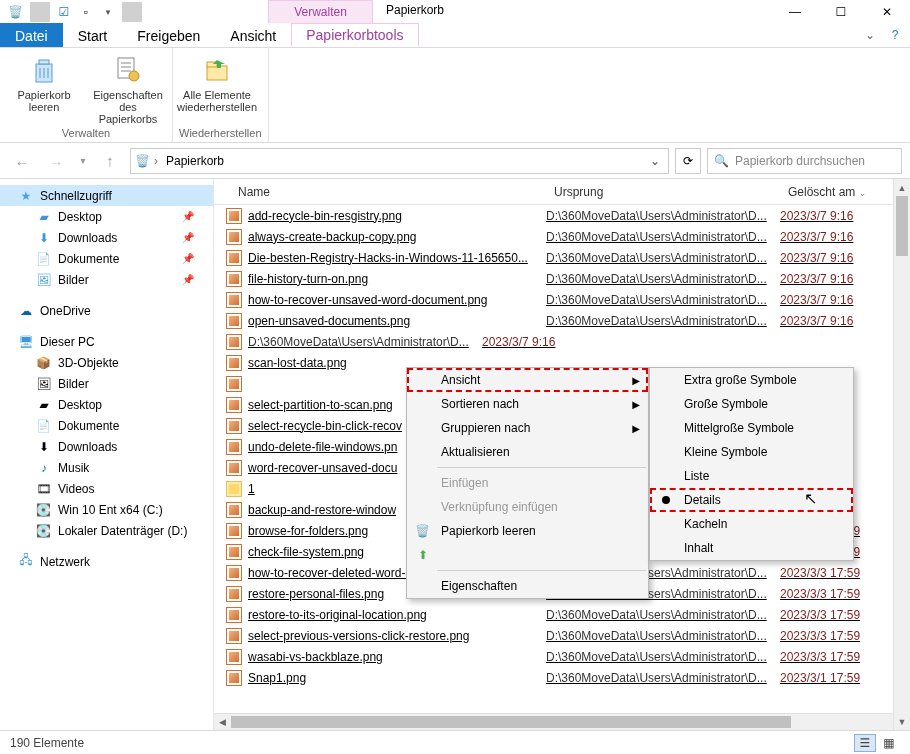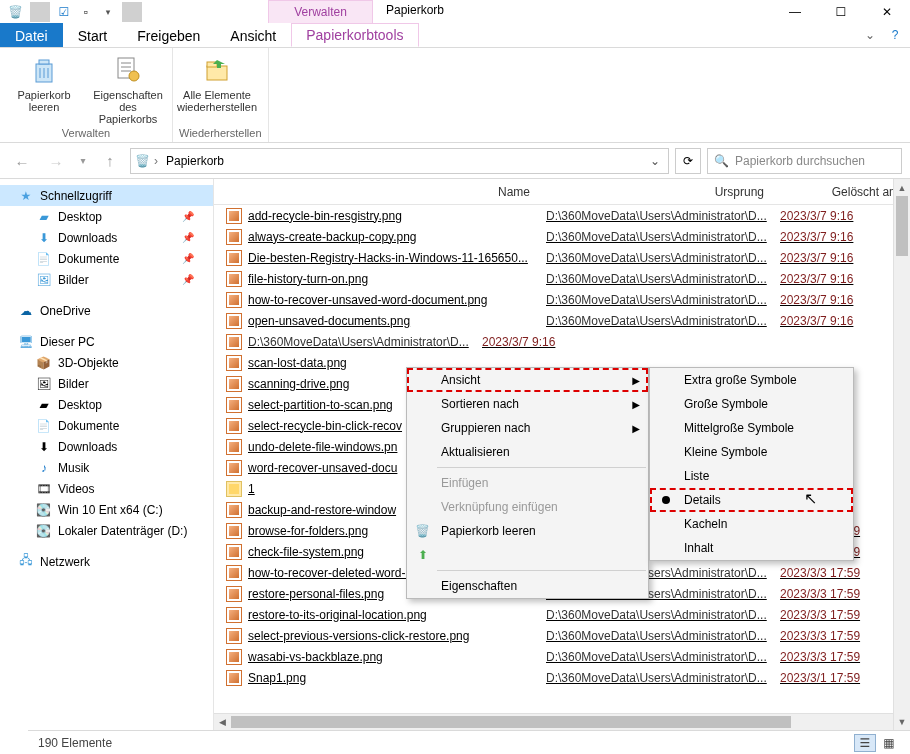--- a/index.html
+++ b/index.html
@@ -44,42 +44,42 @@
 .sb-item { height:21px; display:flex; align-items:center; padding-left:18px; gap:6px; font-size:12px;}
 .sb-item.sub { padding-left:36px; }
 .sb-item.sub2 { padding-left:36px; }
 .sb-item .pin { margin-left:auto; margin-right:18px; color:#777; font-size:10px;}
 .sb-item.sel { background:#cce8ff; }
 .sb-item .sbicon { width:16px; height:16px; display:inline-flex; align-items:center; justify-content:center; font-size:12px;}
 .sb-gap { height:10px; }
 
 .main { flex:1; display:flex; flex-direction:column; position:relative; }
 .colhead { height:26px; border-bottom:1px solid #e5e5e5; display:flex; align-items:center; font-size:12px; color:#333; }
-.colhead .ch { padding-left:16px;text-align:right; }
+.colhead .ch { padding-left:24px; }
 .ch.name { width:316px; }
 .ch.orig { width:234px; }
 .ch.del { flex:1; }
 .listarea { flex:1; overflow:hidden; position:relative;}
 .row { height:21px; display:flex; align-items:center; font-size:12px; padding-left:12px;text-decoration:underline;}
 .row .ricon2 { width:16px; height:16px; margin-right:6px; background:#fff; border:1px solid #d07030; display:inline-block; position:relative;}
 .row .ricon2::after { content:""; position:absolute; left:2px; top:2px; right:2px; bottom:2px; background:linear-gradient(135deg,#f5b080,#d07030);}
 .row.folder .ricon2 { background:#ffe9a8; border:1px solid #e0c060; }
 .row.folder .ricon2::after { background:#ffd76a; }
 .row .fn { width:298px; white-space:nowrap; overflow:hidden; text-overflow:ellipsis;}
 .row .or { width:234px; white-space:nowrap; overflow:hidden; text-overflow:ellipsis; color:#333;}
 .row .dt { flex:1; color:#7f1d1d; }
 
 .vscroll { position:absolute; right:0; top:0; bottom:0; width:17px; background:#f0f0f0; border-left:1px solid #e0e0e0; display:flex; flex-direction:column;}
 .vscroll .arr { height:17px; display:flex; align-items:center; justify-content:center; font-size:9px; color:#666;}
 .vscroll .thumb { background:#c0c0c0; margin:0 2px;}
 .hscroll { height:17px; background:#f0f0f0; border-top:1px solid #e0e0e0; display:flex;}
 .hscroll .arr { width:17px; display:flex; align-items:center; justify-content:center; font-size:9px; color:#666;}
 .hscroll .thumb { background:#c0c0c0; margin:2px 0;}
 
-.status { height:24px; border-top:1px solid #dadada; display:flex; align-items:center; padding:0 10px; font-size:12px; color:#444;margin-left:28px;}
+.status { height:24px; border-top:1px solid #dadada; display:flex; align-items:center; padding:0 10px; font-size:12px; color:#444;}
 .status .viewbtns { margin-left:auto; display:flex; gap:2px;}
 .status .viewbtns div { width:22px; height:18px; display:flex; align-items:center; justify-content:center; border:1px solid transparent;}
 .status .viewbtns .active { border:1px solid #90b0d0; background:#d8e8f8;}
 
 .ctx { position:absolute; background:#f4f4f4; border:1px solid #bababa; box-shadow:3px 3px 6px rgba(0,0,0,0.25); font-size:12px; z-index:10;}
 .ctx .ci { height:24px; display:flex; align-items:center; padding:0 28px 0 34px; position:relative; white-space:nowrap;}
 .ctx .ci.hl { outline:2px dashed #d00; outline-offset:-2px;}
 .ctx .ci.disabled { color:#9a9a9a; }
 .ctx .ci .arrow { position:absolute; right:8px; font-size:10px;}
 .ctx .ci .cicon { position:absolute; left:8px; width:16px; height:16px; display:flex; align-items:center; justify-content:center;}
@@ -306,21 +306,20 @@
           <span class="dt">2023/3/7 9:16</span>
         </div>
         <div class="row">
           <span class="ricon2"></span>
           <span class="fn">scan-lost-data.png</span>
           <span class="or"></span>
           <span class="dt"></span>
         </div>
         <div class="row">
           <span class="ricon2"></span>
-          <span class="fn">scanning-drive.png</span>
           <span class="or"></span>
           <span class="dt"></span>
         </div>
         <div class="row">
           <span class="ricon2"></span>
           <span class="fn">select-partition-to-scan.png</span>
           <span class="or"></span>
           <span class="dt"></span>
         </div>
         <div class="row">

